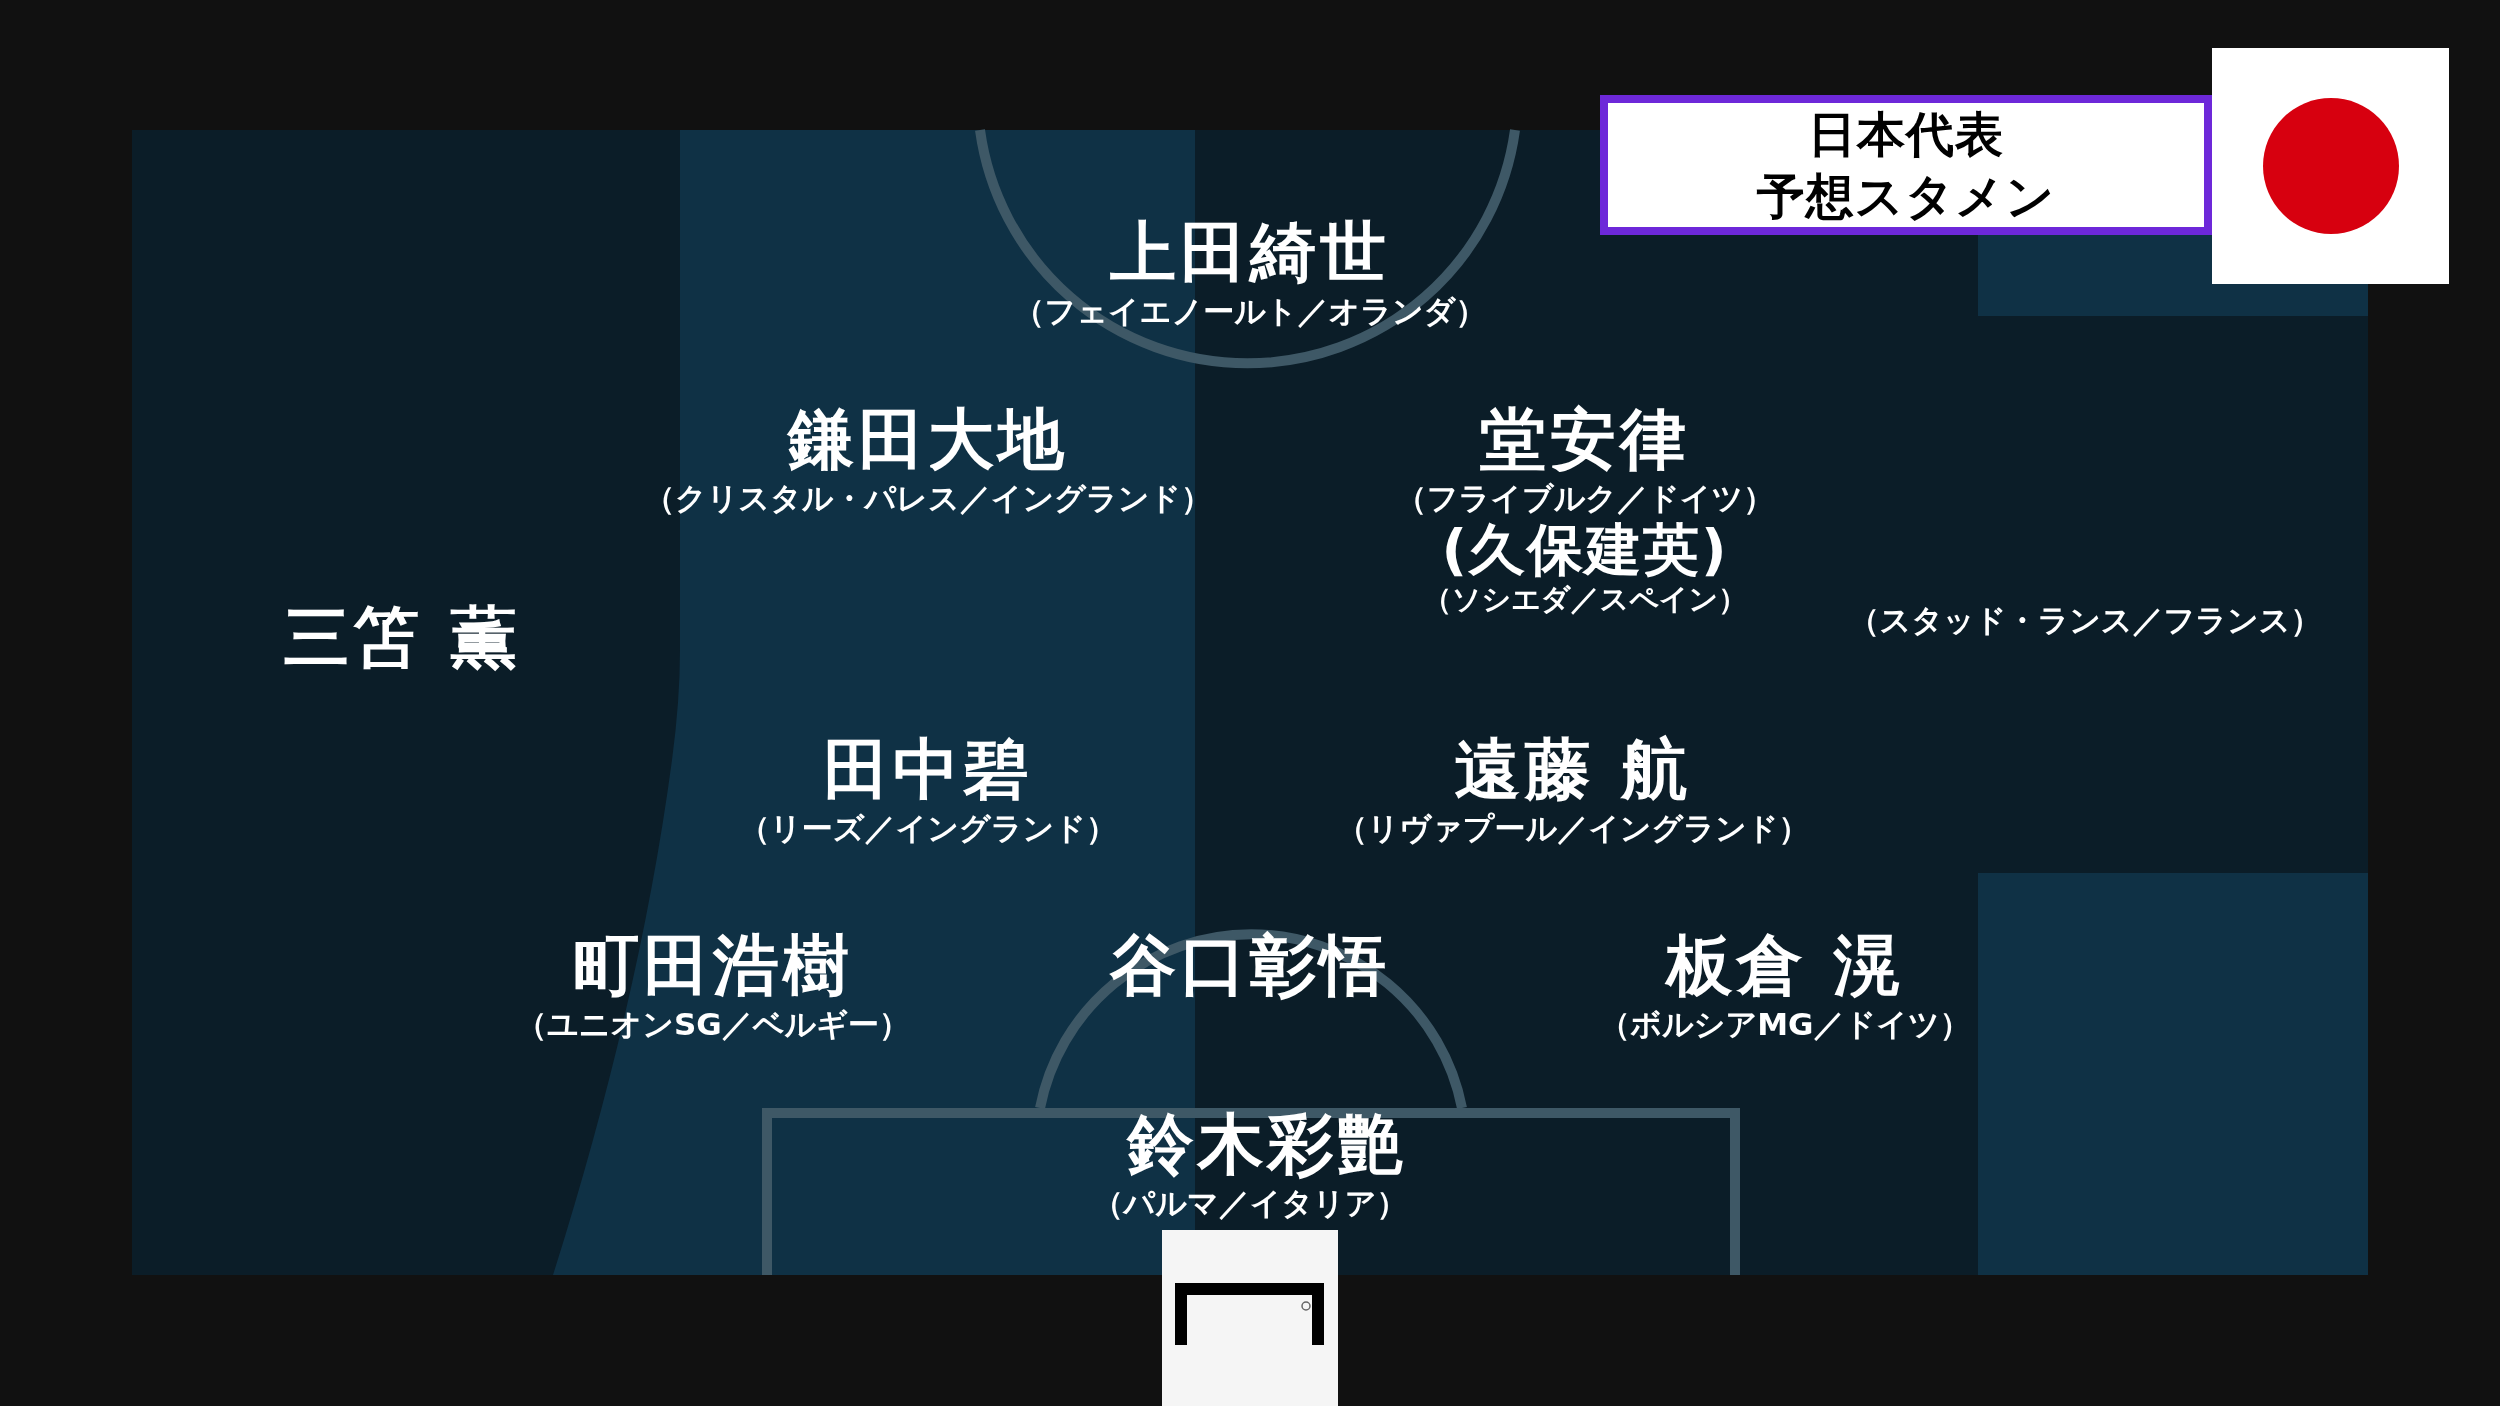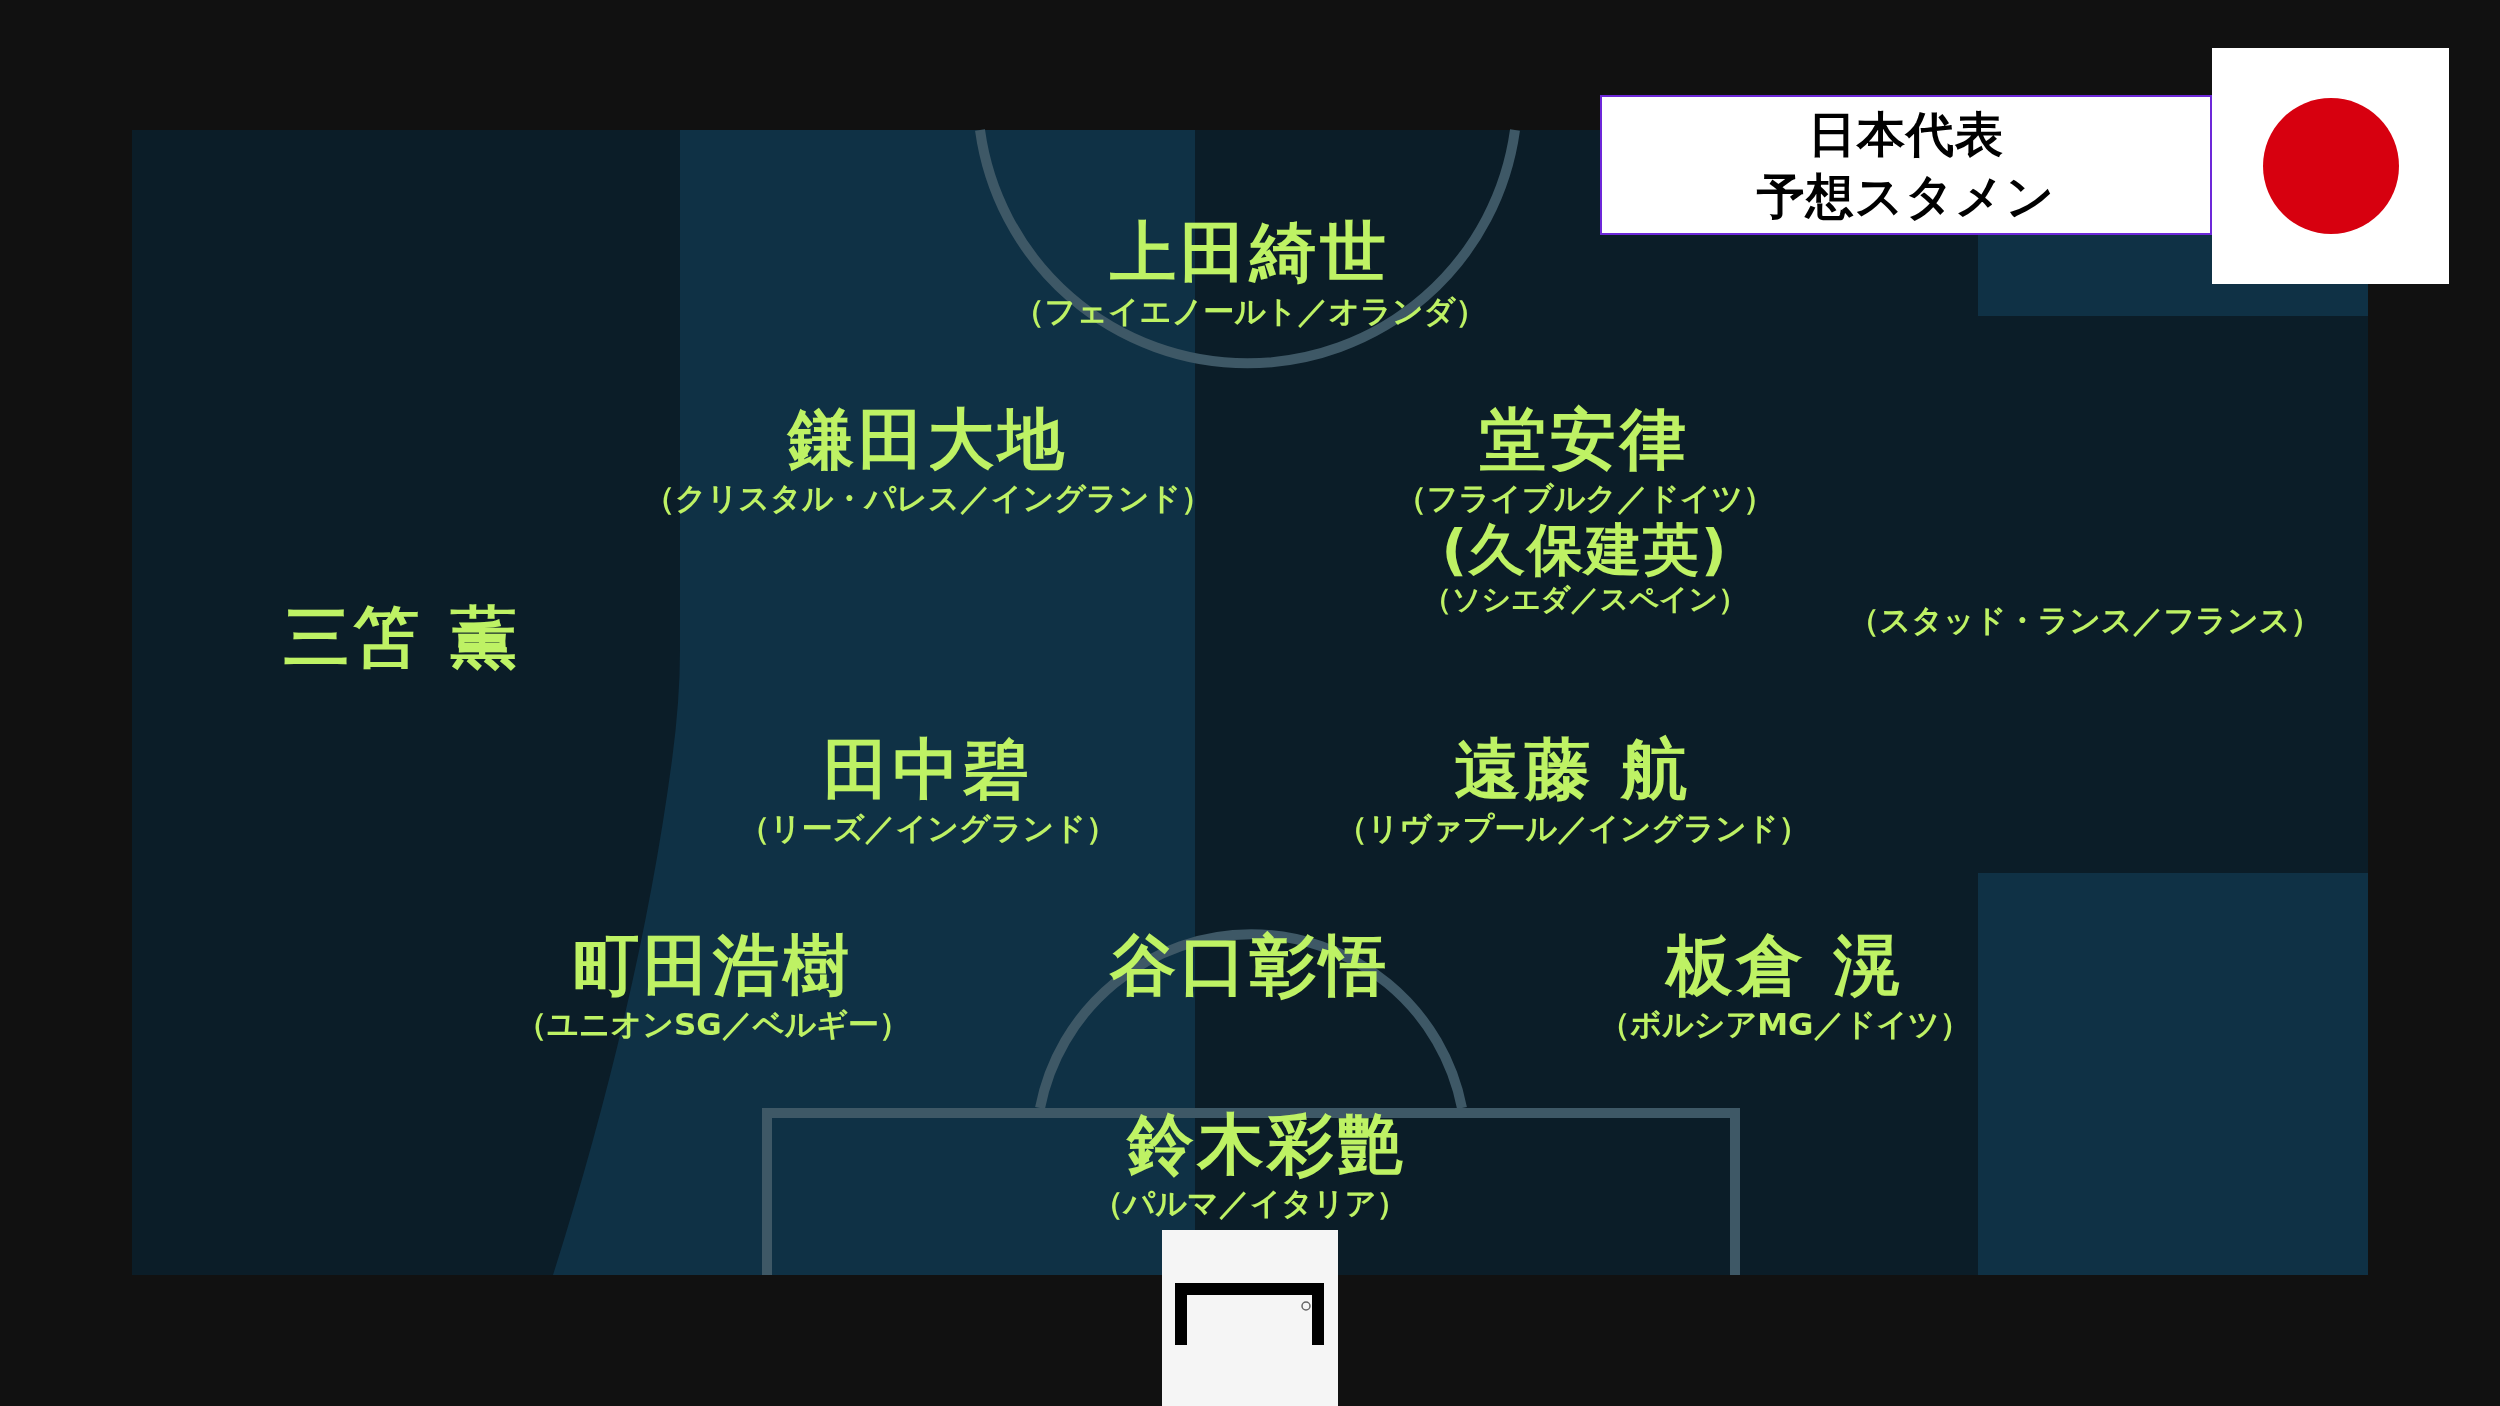--- a/index.html
+++ b/index.html
@@ -4,36 +4,36 @@
 <style>
   html, body { margin:0; padding:0; }
   body {
     width:2500px; height:1406px; overflow:hidden; position:relative;
     background:#111111;
     font-family:"DejaVu Sans", "Liberation Sans", sans-serif;
   }
   .pitch { position:absolute; left:0; top:0; width:2500px; height:1406px; }
   .banner {
     position:absolute; left:1600px; top:95px; width:612px; height:140px;
-    background:#ffffff; border:2px solid #6d28d9; box-sizing:border-box;
+    background:#ffffff; border:8px solid #6d28d9; box-sizing:border-box;
     display:flex; flex-direction:column; align-items:center; justify-content:center;
     color:#000; font-weight:bold; font-size:48px; line-height:62px;
   }
   .banner span { display:block; letter-spacing:1px; }
   .flag {
     position:absolute; left:2212px; top:48px; width:237px; height:236px;
     background:#ffffff;
   }
   .flag .sun {
     position:absolute; left:51px; top:50px; width:136px; height:136px;
     border-radius:50%;
   }
   .player {
     position:absolute; transform:translateX(-50%);
-    text-align:center; color:#bef264; white-space:nowrap;
+    text-align:center; color:#ffffff; white-space:nowrap;
   }
   .player .name {
     display:block; font-weight:bold; font-size:66px; line-height:76px; letter-spacing:4px;
   }
   .player .club {
     display:block; font-weight:bold; font-size:31px; line-height:40px;
   }
   .player .sub-name {
     display:block; font-weight:bold; font-size:56px; line-height:64px; letter-spacing:2px;
   }

